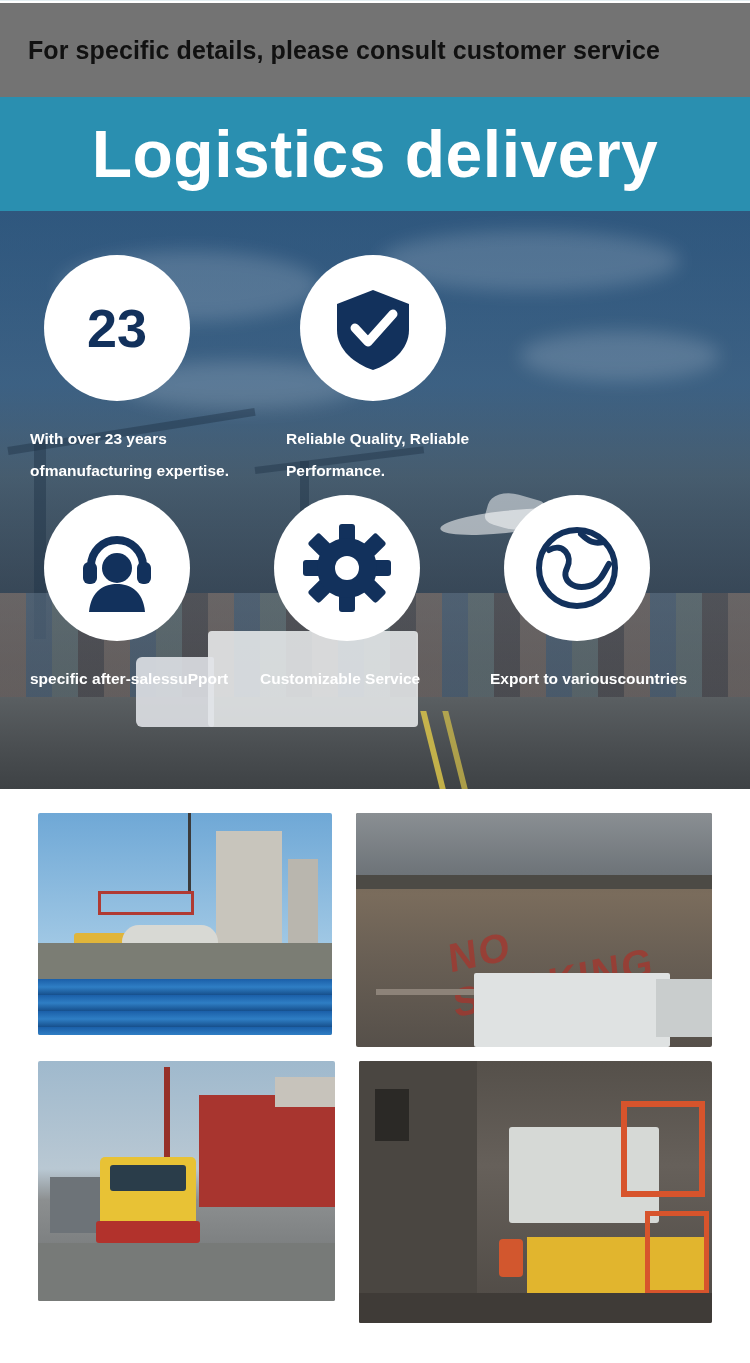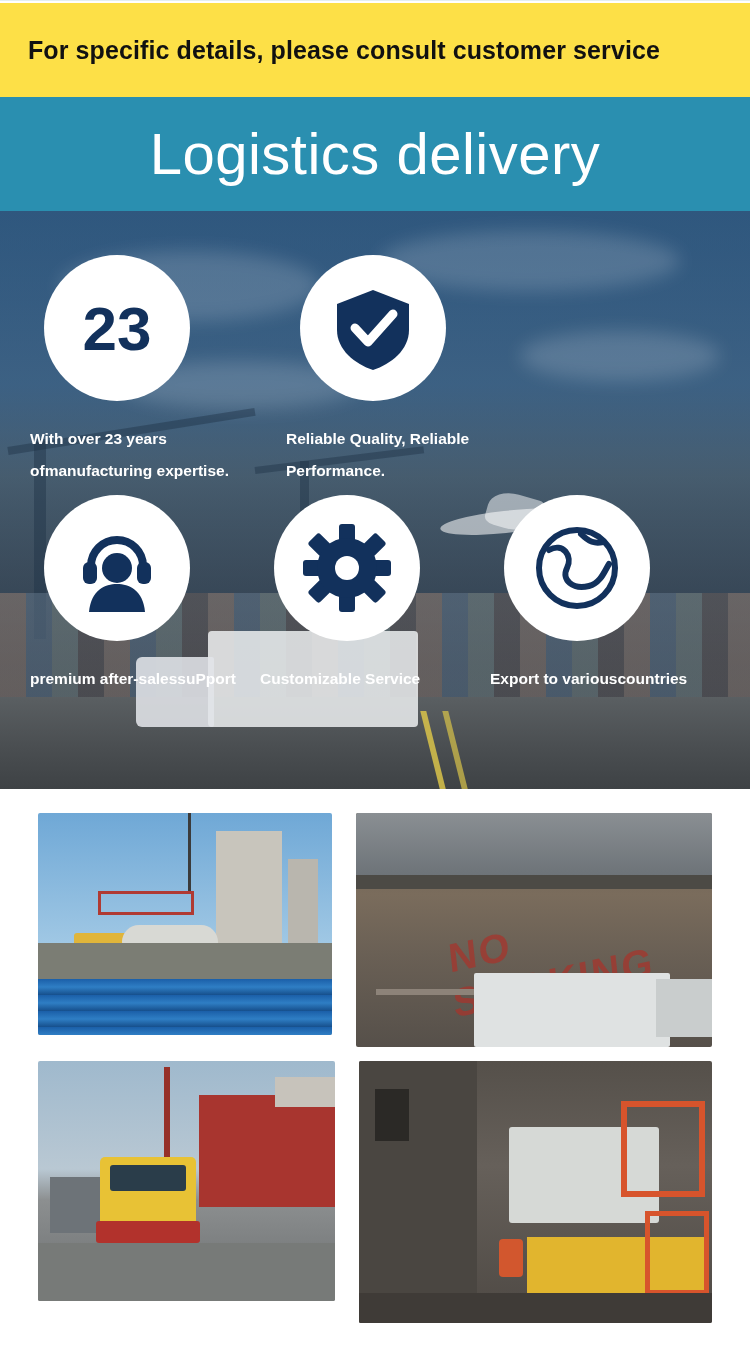--- a/index.html
+++ b/index.html
@@ -13,21 +13,21 @@
   }
 
   
   .top-rule {
     height: 3px;
     background: #ffffff;
     border-top: 1px solid #e3eef2;
   }
   .consult-bar {
     height: 94px;
-    background: #fde047;
+    background: #737373;
     display: flex;
     align-items: center;
     padding-left: 28px;
   }
   .consult-text {
     font-size: 25px;
     font-weight: bold;
     color: #111111;
     letter-spacing: 0.1px;
   }
@@ -35,22 +35,22 @@
   
   .headline-band {
     height: 114px;
     background: #2a8fb0;
     display: flex;
     align-items: center;
     justify-content: center;
   }
   .headline-text {
     color: #ffffff;
-    font-size: 58px;
-    font-weight: normal;
+    font-size: 66px;
+    font-weight: bold;
     letter-spacing: 0.5px;
     line-height: 1;
   }
 
   
   .hero {
     position: relative;
     height: 578px;
     overflow: hidden;
     background: #2d4f70;
@@ -273,21 +273,21 @@
     <div class="road-line road-line2"></div>
   </div>
 
   <div class="features">
 
     <div class="feat-row row1">
 
 
       <div class="feat">
         <div class="feat-circle">
-          <span style="font-size:62px;font-weight:bold;color:#12315c;font-family:'Liberation Sans',sans-serif;">23</span>
+          <span style="font-size:54px;font-weight:bold;color:#12315c;font-family:'Liberation Sans',sans-serif;">23</span>
         </div>
         <div class="feat-text">With over 23 years ofmanufacturing expertise.</div>
       </div>
 
       <div class="feat">
         <div class="feat-circle">
           <svg width="96" height="96" viewBox="0 0 96 96" aria-hidden="true">
             <path d="M48 10 L84 24 V50 C84 70 66 84 48 90 C30 84 12 70 12 50 V24 Z" fill="#12315c"></path>
             <path d="M30 48 L43 62 L68 34" fill="none" stroke="#ffffff" stroke-width="9" stroke-linecap="round" stroke-linejoin="round"></path>
           </svg>
@@ -302,21 +302,21 @@
       <div class="feat">
         <div class="feat-circle">
           <svg width="96" height="96" viewBox="0 0 96 96" aria-hidden="true">
             <path d="M22 46 a26 26 0 0 1 52 0" fill="none" stroke="#12315c" stroke-width="8" stroke-linecap="round"></path>
             <rect x="14" y="42" width="14" height="22" rx="6" fill="#12315c"></rect>
             <rect x="68" y="42" width="14" height="22" rx="6" fill="#12315c"></rect>
             <circle cx="48" cy="48" r="15" fill="#12315c"></circle>
             <path d="M20 92 C22 70 36 64 48 64 C60 64 74 70 76 92 Z" fill="#12315c"></path>
           </svg>
         </div>
-        <div class="feat-text">premium after-salessuPport</div>
+        <div class="feat-text">specific after-salessuPport</div>
       </div>
 
       <div class="feat">
         <div class="feat-circle">
           <svg width="96" height="96" viewBox="0 0 96 96" aria-hidden="true">
             <g fill="#12315c">
               <rect x="40" y="4" width="16" height="20" rx="3"></rect>
               <rect x="40" y="72" width="16" height="20" rx="3"></rect>
               <rect x="4" y="40" width="20" height="16" rx="3"></rect>
               <rect x="72" y="40" width="20" height="16" rx="3"></rect>

